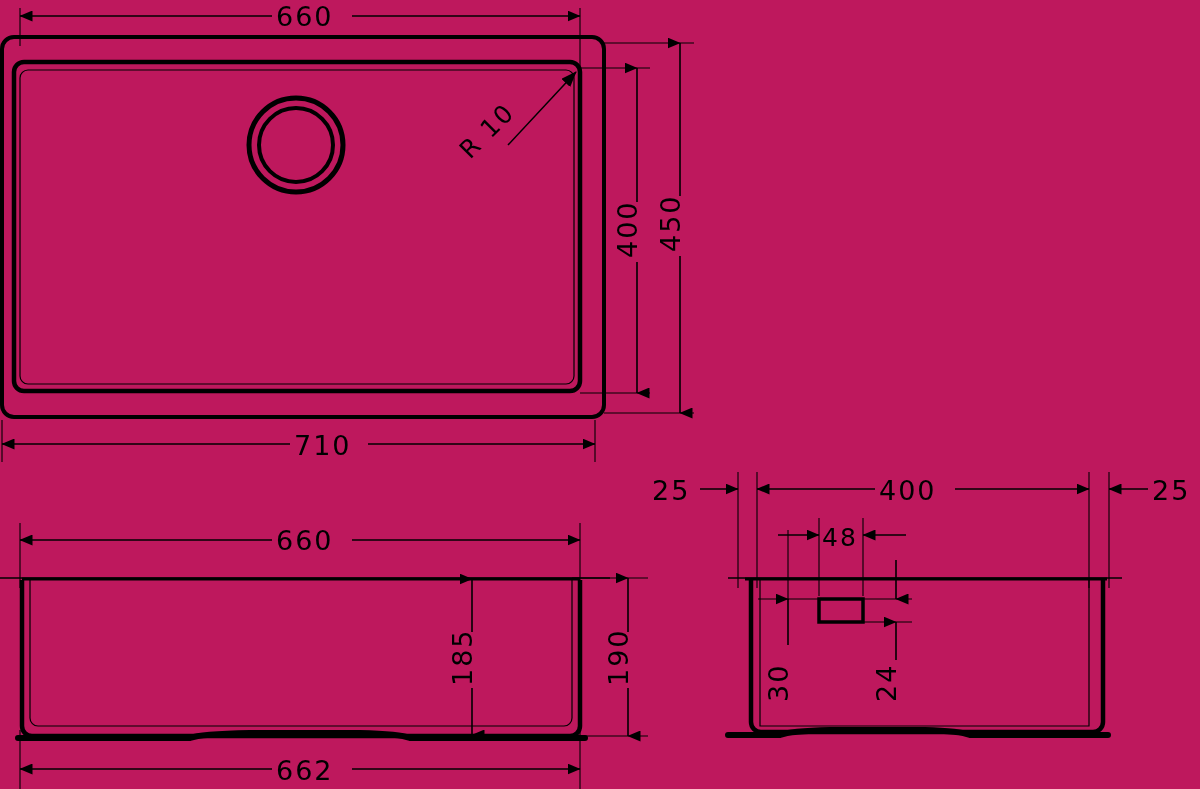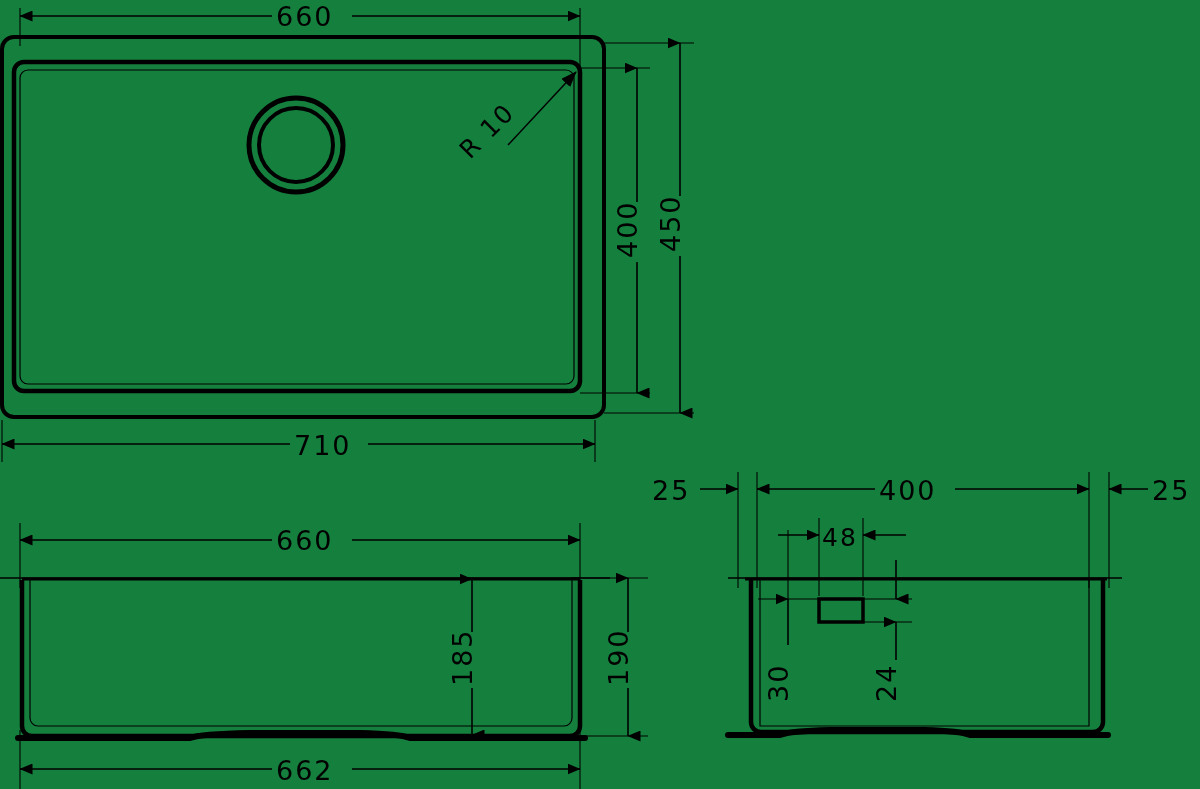--- a/index.html
+++ b/index.html
@@ -8,21 +8,21 @@
     padding: 0;
     background: #ffffff;
   }
   body {
     font-family: "DejaVu Sans", "Liberation Sans", sans-serif;
   }
   #stage {
     position: relative;
     width: 1200px;
     height: 789px;
-    background: #15803d;
+    background: #be185d;
     overflow: hidden;
   }
   svg#drawing {
     display: block;
     width: 1200px;
     height: 789px;
   }
   .dimtext {
     font-family: "DejaVu Sans", "Liberation Sans", sans-serif;
     font-size: 27px;

